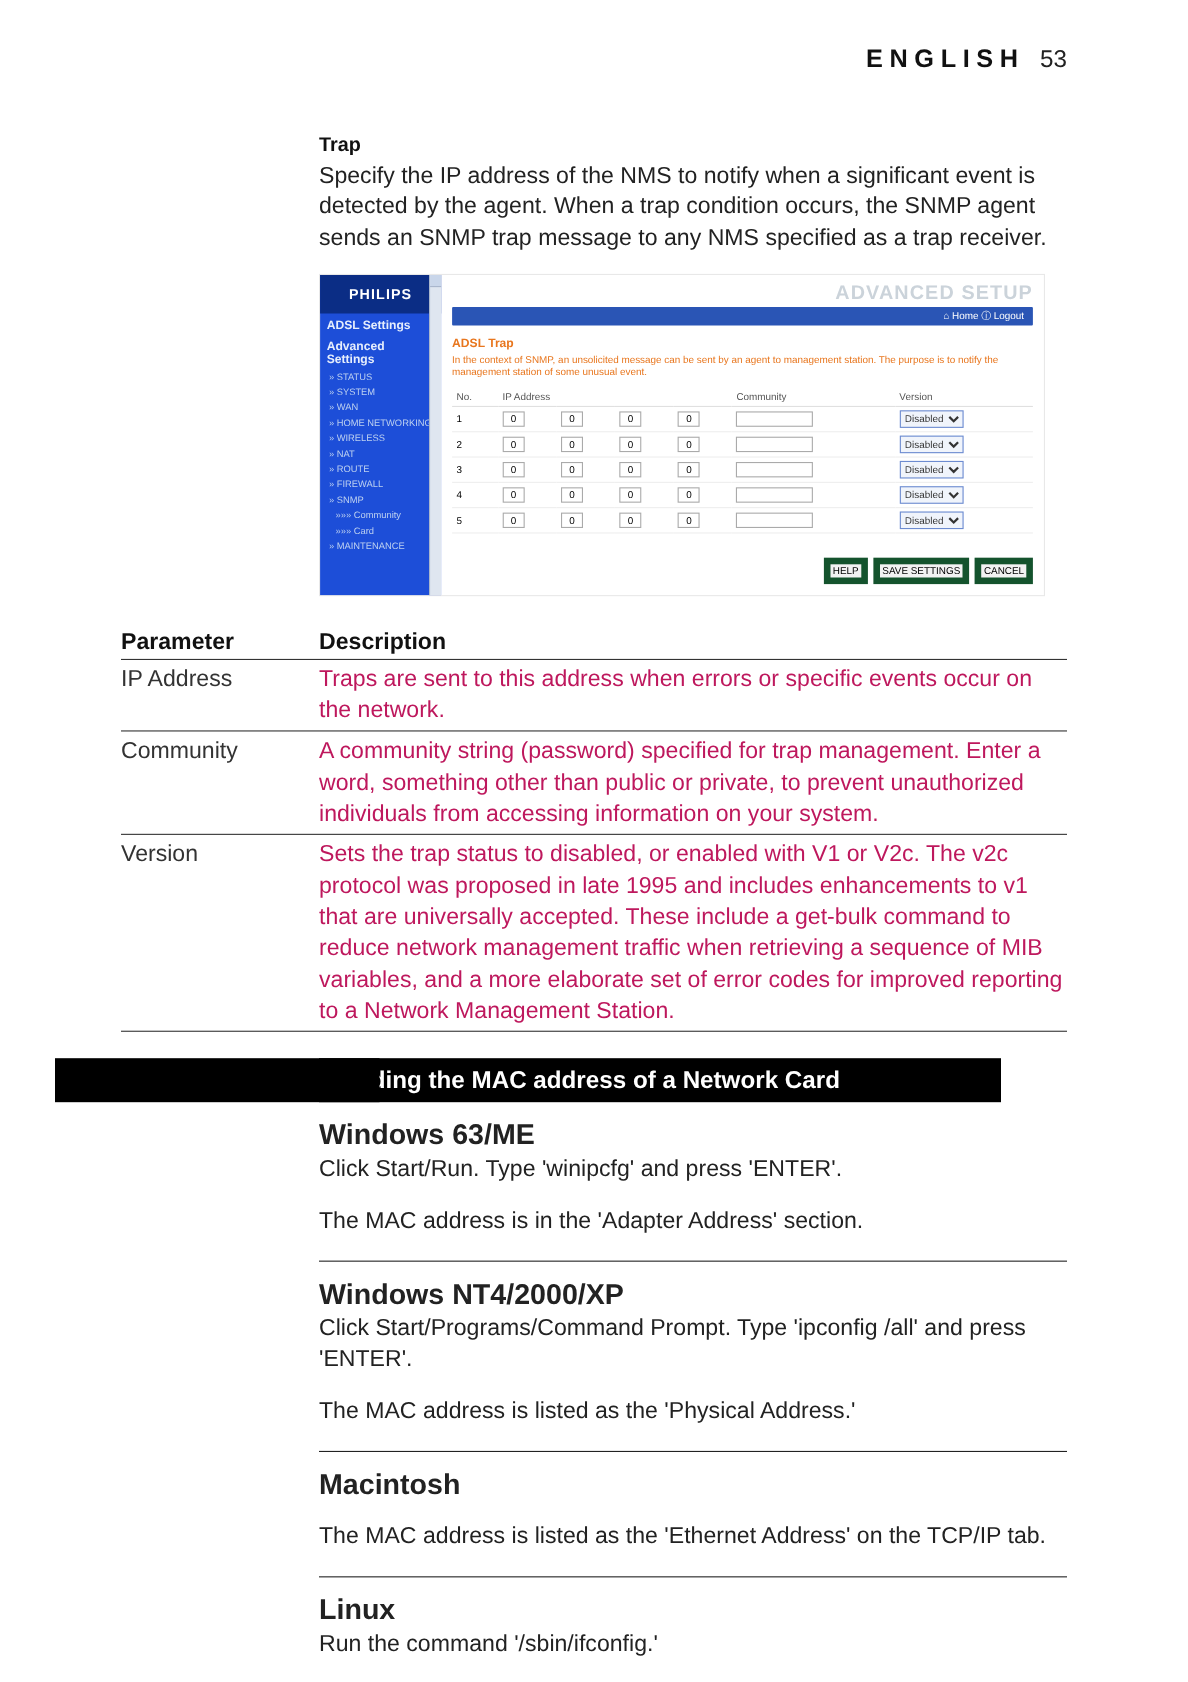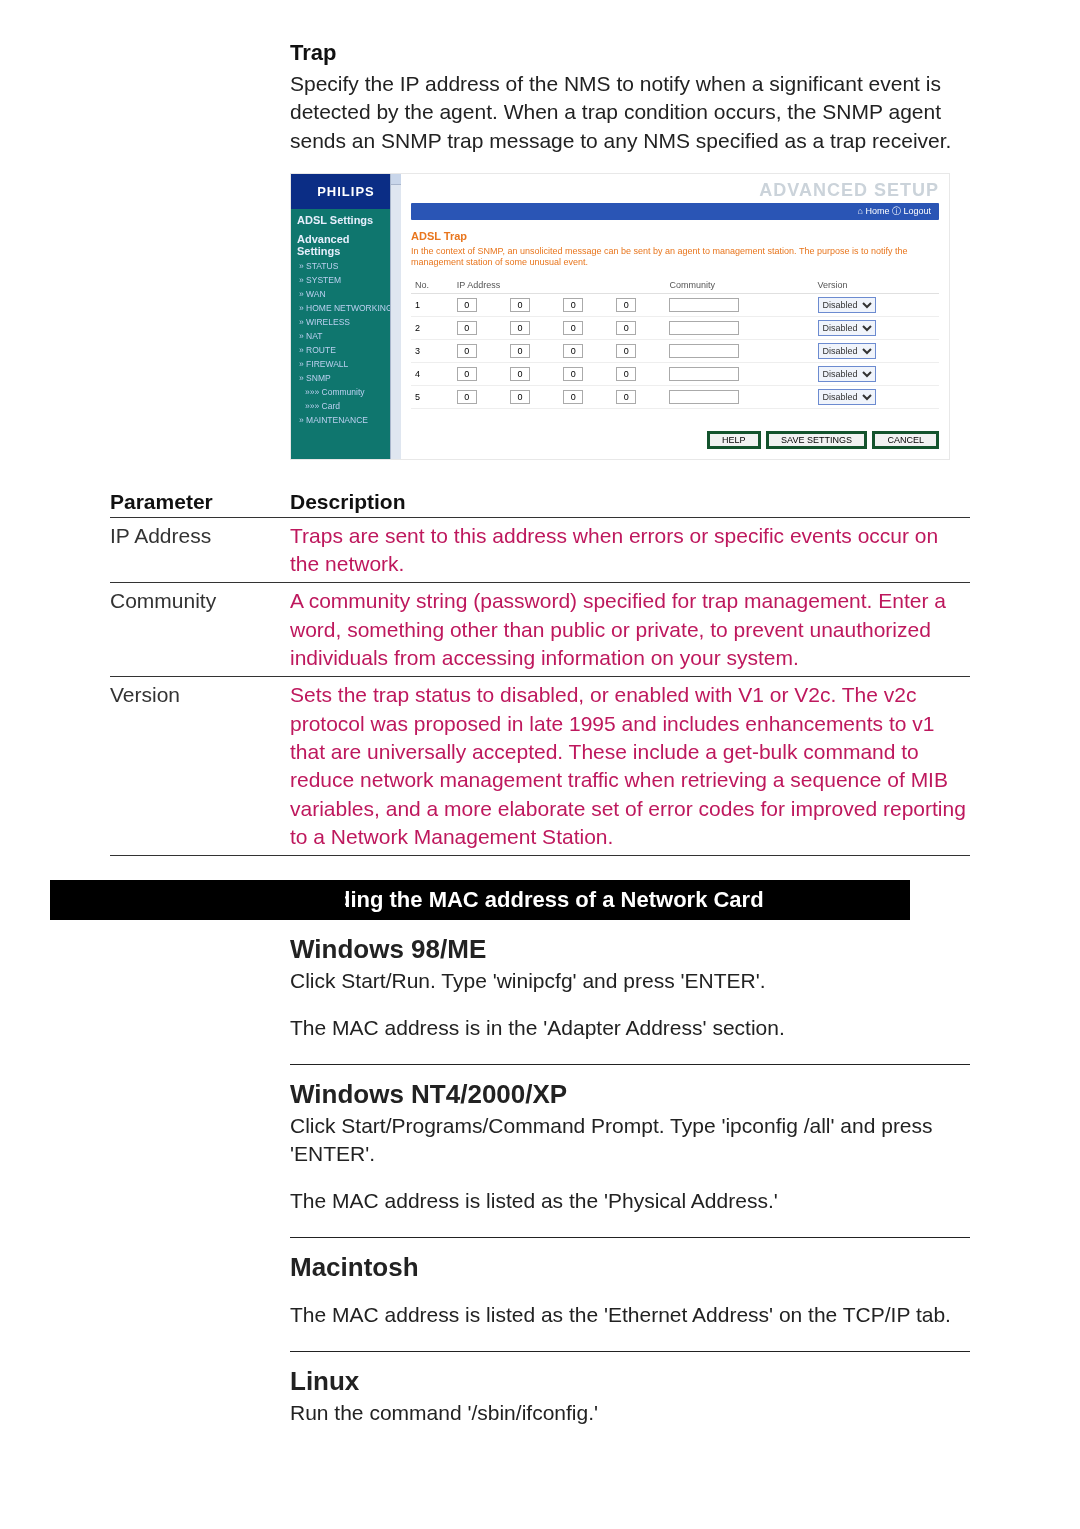--- a/index.html
+++ b/index.html
@@ -2,45 +2,45 @@
 <html><head>
 <meta charset="utf-8">
 <style>
   * { box-sizing: border-box; margin: 0; padding: 0; }
   body { font-family: "Gill Sans", "Trebuchet MS", sans-serif; background: #fff; width: 1080px; }
   .page { background: #fff; padding: 0 50px 60px 50px; position: relative; }
   .header-row { display: flex; justify-content: flex-end; align-items: baseline; gap: 14px; padding: 40px 60px 14px 0; }
   .header-lang { font-weight: 700; letter-spacing: 6px; font-size: 23px; color: #111; }
   .header-page { font-size: 22px; color: #222; }
   .content { padding-left: 240px; padding-right: 60px; }
-  .trap-title { font-weight: 700; font-size: 22px; color: #111; margin-top: 40px; margin-bottom: 4px; }
+  .trap-title { font-weight: 700; font-size: 18px; color: #111; margin-top: 40px; margin-bottom: 4px; }
   .body-text { font-size: 21px; color: #222; line-height: 1.35; margin-bottom: 10px; }
 
   
   .router { margin: 18px 0 26px 0; width: 660px; background: #fff; border: 1px solid #e8e8e8; display: flex; font-family: Arial, sans-serif; font-size: 9px; position: relative; }
-  .router-side { width: 110px; background: #0f766e; color: #fff; padding: 0 0 17px 0; min-height: 280px; position: relative; }
+  .router-side { width: 110px; background: #1d4ed8; color: #fff; padding: 0 0 17px 0; min-height: 280px; position: relative; }
   .router-logo { background: #0b2d85; padding: 10px 0; text-align: center; font-weight: 700; letter-spacing: 1px; font-size: 13px; }
   .side-sec { padding: 5px 6px 2px 6px; font-weight: 700; color: #e6eefc; font-size: 11px; }
   .side-link { padding: 2px 6px 2px 8px; color: #bcd0f0; font-size: 8.5px; }
   .side-sub { padding: 2px 6px 2px 14px; color: #bcd0f0; font-size: 8.5px; }
   .side-scroll { position:absolute; right:0; top:0; bottom:0; width:11px; background:#dfe6f0; border-left:1px solid #a9b6cc; }
   .side-scroll::before { content:""; position:absolute; top:0; left:0; right:0; height:10px; background:#c9d6ea; border-bottom:1px solid #a9b6cc; }
   .router-main { flex: 1; padding: 0 10px 10px 10px; position: relative; }
   .router-title { text-align: right; margin-top: 6px; font-size: 18px; font-weight: 700; color: #cbd3da; letter-spacing: 1px; }
   .router-bar { background: #2a55b5; color: #fff; font-size: 9px; padding: 2px 8px; text-align: right; border-radius: 1px; margin-top: 2px; }
   .snmp-trap-h { color: #e8761e; font-weight: 700; font-size: 11px; margin: 10px 0 4px 0; }
   .snmp-desc { color: #e8761e; font-size: 9px; line-height: 1.25; margin-bottom: 8px; }
   .trap-table { width: 100%; border-collapse: collapse; }
   .trap-table th { font-weight: 400; color: #555; font-size: 9px; text-align: left; padding: 3px 4px; border-bottom: 1px solid #e0e0e0; }
   .trap-table td { padding: 3px 4px; border-bottom: 1px solid #eee; }
   .ipcell input { width: 20px; height: 14px; font-size: 9px; text-align: center; border: 1px solid #aaa; }
   .commcell input { width: 70px; height: 14px; font-size: 9px; border: 1px solid #aaa; }
   .vercell select { font-size: 9px; height: 16px; border: 1px solid #6c8bd0; color: #333; background:#f0f4fb; }
   .router-btns { text-align: right; margin-top: 22px; }
-  .router-btns button { font-size: 9px; padding: 1px 12px; margin-left: 3px; border: 3px solid #14532d; background: #f2f2f2; }
+  .router-btns button { font-size: 9px; padding: 1px 2px; margin-left: 3px; border: 6px solid #14532d; background: #f2f2f2; }
 
   
   .param-table { display: block; margin-left: 60px; margin-right: 60px; }
   .param-head { display: flex; padding: 4px 0 3px 0; }
   .param-head .c1 { width: 180px; font-weight: 700; font-size: 21px; color: #111; }
   .param-head .c2 { font-weight: 700; font-size: 21px; color: #111; }
   .param-row { display: flex; border-top: 1px solid #333; padding: 4px 0 4px 0; }
   .param-row:last-child { border-bottom: 1px solid #333; }
   .param-row .c1 { width: 180px; font-size: 21px; color: #333; padding-top: 2px; }
   .param-row .c2 { flex: 1; font-size: 21px; color: #be185d; line-height: 1.35; }
@@ -50,20 +50,24 @@
   .left-black { position:absolute; left:0; width: 295px; height: 40px; background:#000; }
 
   .os-title { font-size: 26px; font-weight: 700; color: #222; margin-top: 14px; margin-bottom: 2px; }
   .content hr { border: 0; border-top: 1.5px solid #222; margin: 22px 0 8px 0; }
 </style>
 </head>
 <body>
 
 <div class="page">
 
+  <div class="header-row">
+    <span class="header-lang">ENGLISH</span>
+    <span class="header-page">53</span>
+  </div>
 
   <div class="content">
     <div class="trap-title">Trap</div>
     <div class="body-text">Specify the IP address of the NMS to notify when a significant event is detected by the agent. When a trap condition occurs, the SNMP agent sends an SNMP trap message to any NMS specified as a trap receiver.</div>
 
     <div class="router">
       <div class="router-side">
         <div class="router-logo">PHILIPS</div>
         <div class="side-sec">ADSL Settings</div>
         <div class="side-sec">Advanced Settings</div>
@@ -172,21 +176,21 @@
   </div>
 
   <div style="position:relative; margin-top:24px;">
     <div class="left-black"></div>
     <div class="content" style="padding-left:0;">
       <div class="black-bar" style="margin-left:240px; margin-right:60px;">Finding the MAC address of a Network Card</div>
     </div>
   </div>
 
   <div class="content">
-    <div class="os-title">Windows 98/ME</div>
+    <div class="os-title">Windows 63/ME</div>
     <div class="body-text">Click Start/Run. Type 'winipcfg' and press 'ENTER'.</div>
     <div class="body-text" style="margin-top:18px;">The MAC address is in the 'Adapter Address' section.</div>
     <hr>
     <div class="os-title">Windows NT4/2000/XP</div>
     <div class="body-text">Click Start/Programs/Command Prompt. Type 'ipconfig /all' and press 'ENTER'.</div>
     <div class="body-text" style="margin-top:18px;">The MAC address is listed as the 'Physical Address.'</div>
     <hr>
     <div class="os-title">Macintosh</div>
     <div class="body-text" style="margin-top:18px;">The MAC address is listed as the 'Ethernet Address' on the TCP/IP tab.</div>
     <hr>

